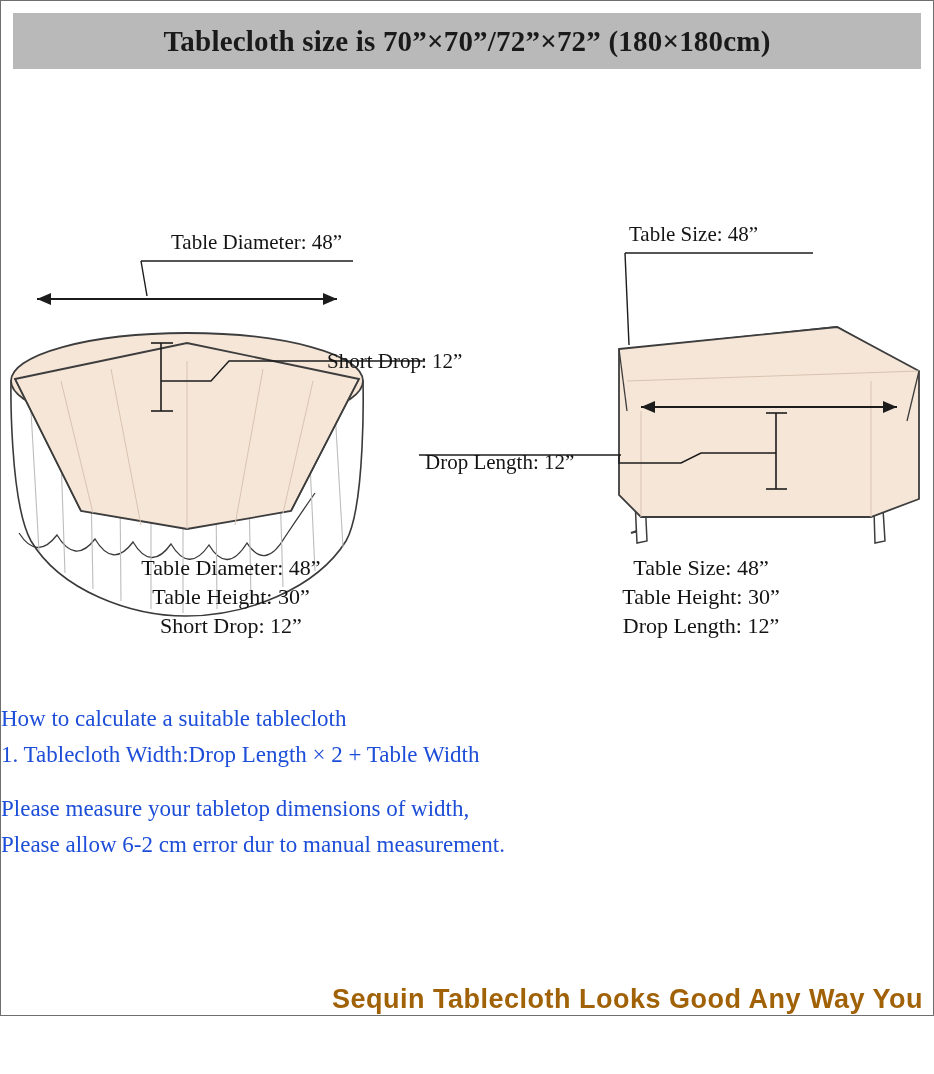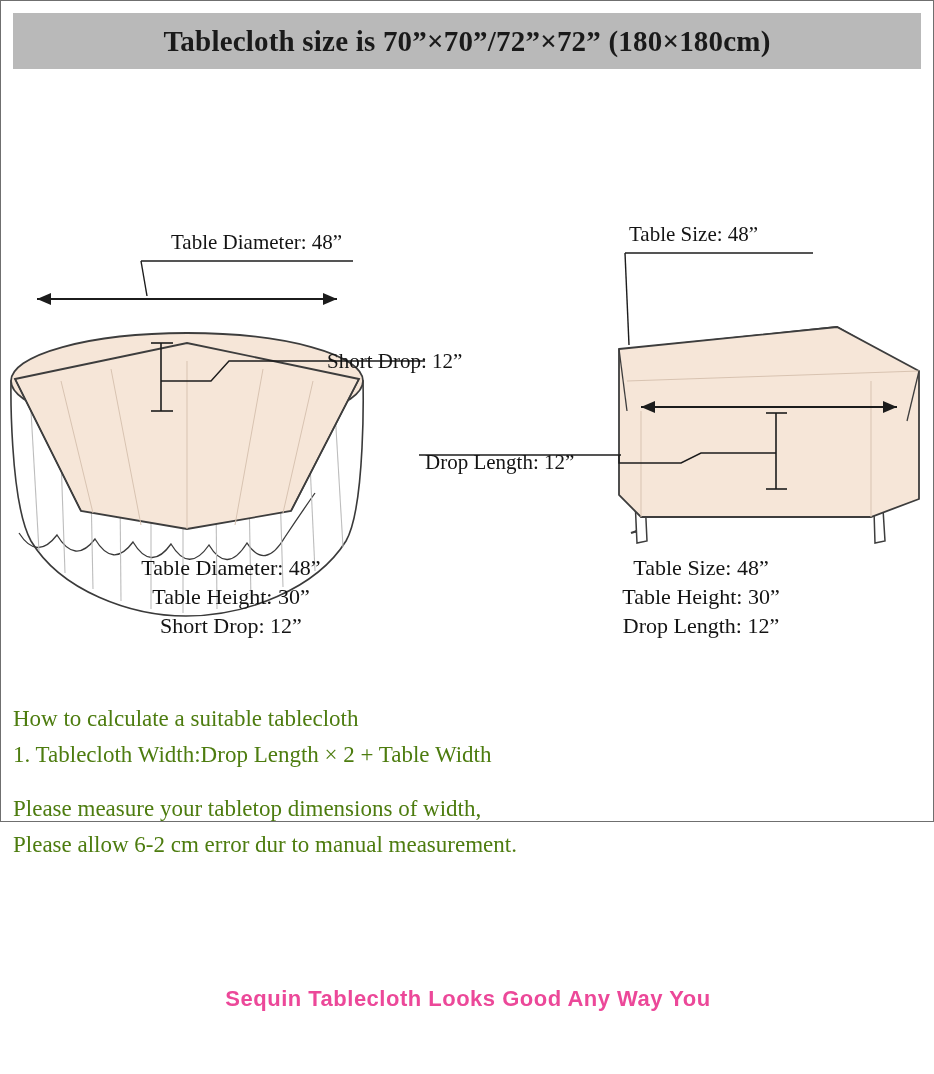--- a/index.html
+++ b/index.html
@@ -11,21 +11,21 @@
     width: 934px;
     height: 1074px;
     font-family: "Liberation Serif", serif;
     color: #111111;
     position: relative;
     overflow: hidden;
   }
   .page {
     position: relative;
     width: 934px;
-    height: 822px;
+    height: 1016px;
     border: 1px solid #6f6f6f;
     box-sizing: border-box;
     background: #ffffff;
   }
 
   
   .banner {
     position: absolute;
     left: 12px;
     top: 12px;
@@ -77,43 +77,43 @@
   }
   .caption-right {
     left: 490px;
     top: 552px;
     width: 420px;
   }
 
   
   .body-text {
     position: absolute;
-    left: 12px;
+    left: 0;
     top: 700px;
     width: 910px;
     font-family: "Liberation Serif", serif;
     font-size: 23px;
     line-height: 36px;
-    color: #4d7c0f;
+    color: #1d4ed8;
   }
   .body-text .line { white-space: nowrap; }
   .body-text .gap { height: 18px; }
 
   
   .footer {
     position: absolute;
     left: 12px;
     top: 975px;
     width: 910px;
-    text-align: center;
+    text-align: right;
     font-family: "Liberation Sans", sans-serif;
-    font-size: 22px;
+    font-size: 27px;
     font-weight: bold;
     line-height: 46px;
-    color: #ec4899;
+    color: #a16207;
     letter-spacing: 0.5px;
   }
 
   
   text.lbl {
     font-family: "Liberation Serif", serif;
     font-size: 21px;
     fill: #141414;
   }
 </style>

